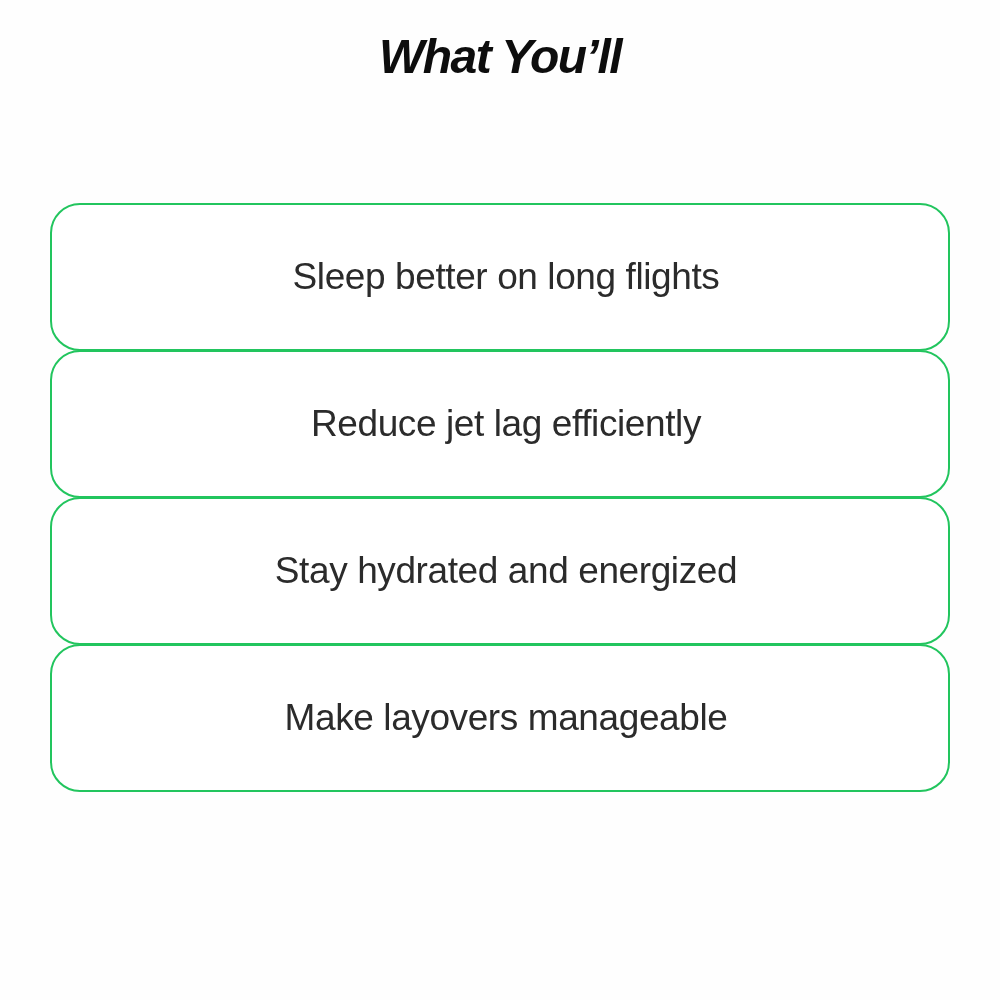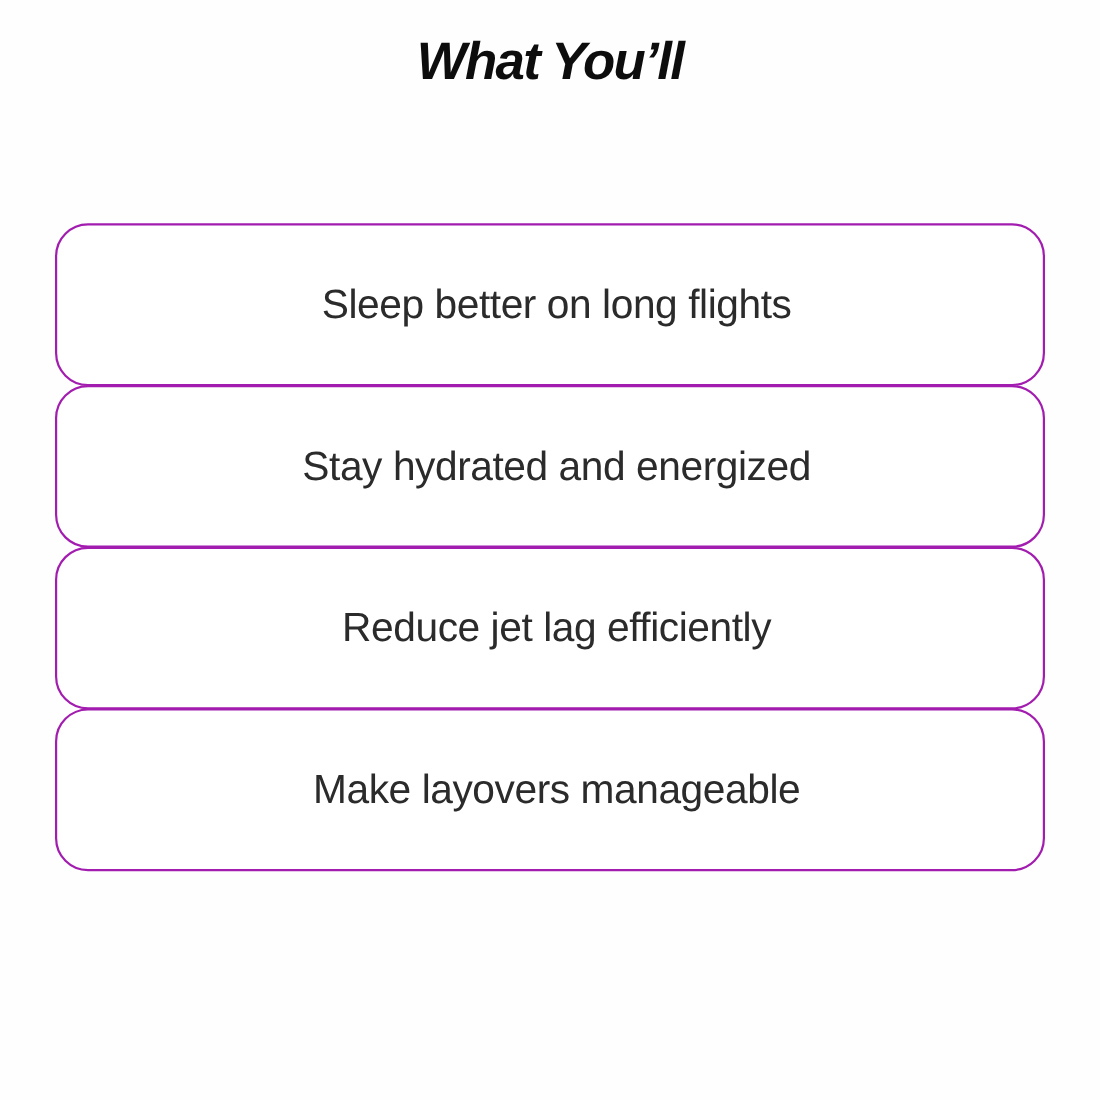--- a/index.html
+++ b/index.html
@@ -39,21 +39,21 @@
     left: 50px;
     top: 203px;
     width: 900px;
   }
   .card {
     position: relative;
     box-sizing: border-box;
     width: 900px;
     height: 148px;
     margin-bottom: -1px;
-    border: 2px solid #a21caf;
+    border: 2px solid #22c55e;
     border-radius: 30px;
     background: #ffffff;
     display: flex;
     align-items: center;
     justify-content: center;
     padding-left: 12px;
   }
   .card-label {
     font-size: 37px;
     font-weight: 400;
@@ -70,23 +70,23 @@
 
   <div class="heading">
     <span class="line">What You’ll</span>
   </div>
 
   <div class="cards">
     <div class="card">
       <span class="card-label">Sleep better on long flights</span>
     </div>
     <div class="card">
-      <span class="card-label">Stay hydrated and energized</span>
+      <span class="card-label">Reduce jet lag efficiently</span>
     </div>
     <div class="card">
-      <span class="card-label">Reduce jet lag efficiently</span>
+      <span class="card-label">Stay hydrated and energized</span>
     </div>
     <div class="card">
       <span class="card-label">Make layovers manageable</span>
     </div>
   </div>
 
 </div>
 
 </body></html>

